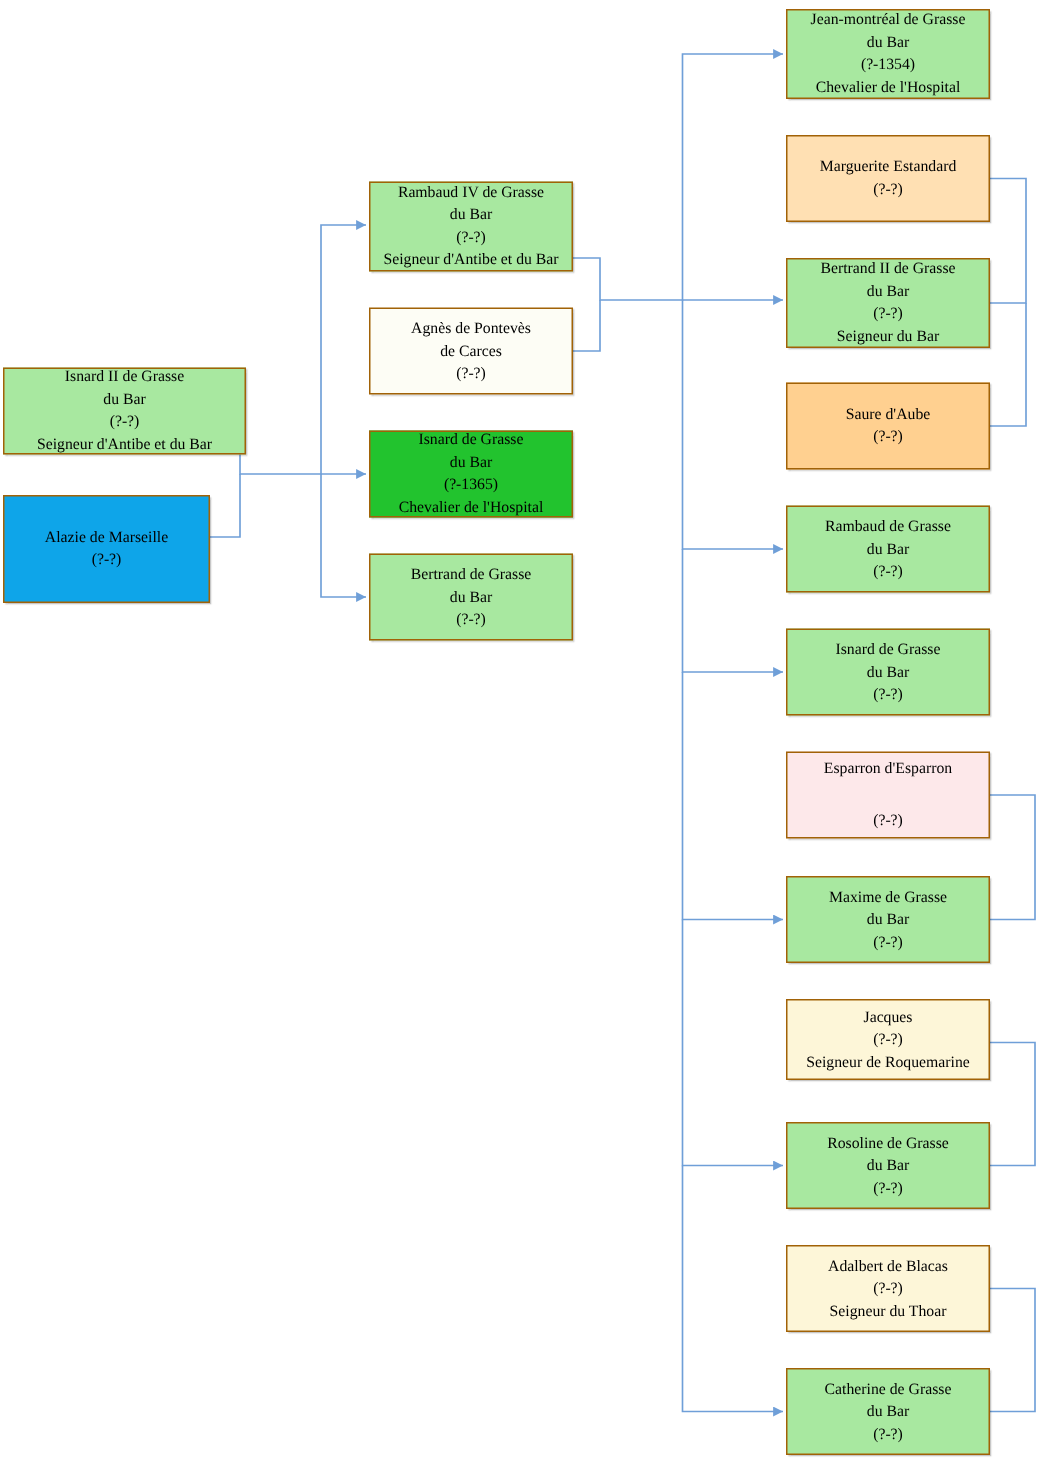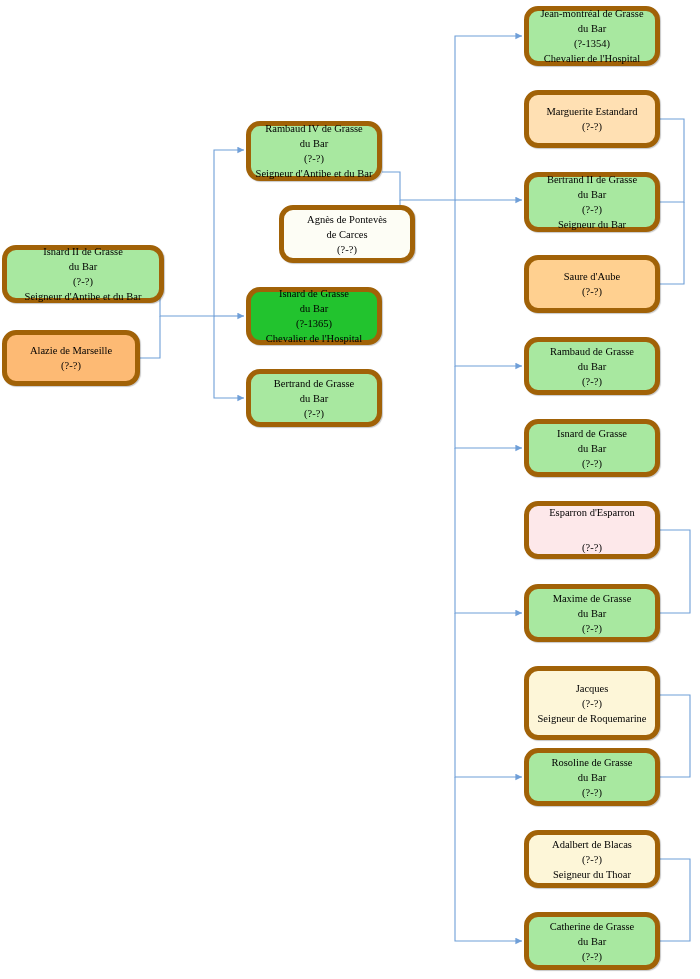--- a/index.html
+++ b/index.html
@@ -23,22 +23,22 @@
   svg.edges {
     position: absolute;
     left: 0; top: 0;
     width: 700px;
     height: 979px;
     pointer-events: none;
   }
   .node {
     position: absolute;
     box-sizing: border-box;
-    border-radius: 14px;
-    border: 5px solid #a16207;
+    border-radius: 0;
+    border: 1px solid #a16207;
     display: flex;
     flex-direction: column;
     align-items: center;
     justify-content: center;
     text-align: center;
     font-size: 10.5px;
     line-height: 15px;
     color: #000000;
     padding: 2px 4px;
     box-shadow: 1px 1px 1px rgba(0,0,0,0.22);
@@ -90,33 +90,33 @@
     </g>
   </svg>
 
   <div class="node" style="left:2px;top:245px;width:162px;height:58px;background:#a8e8a0;">
     <span class="line">Isnard II de Grasse</span>
     <span class="line">du Bar</span>
     <span class="line">(?-?)</span>
     <span class="line">Seigneur d'Antibe et du Bar</span>
   </div>
 
-  <div class="node" style="left:2px;top:330px;width:138px;height:56px;background:#fdba74;">
+  <div class="node" style="left:2px;top:330px;width:138px;height:72px;background:#0ea5e9;">
     <span class="line">Alazie de Marseille</span>
     <span class="line">(?-?)</span>
   </div>
 
   <div class="node" style="left:246px;top:121px;width:136px;height:60px;background:#a8e8a0;">
     <span class="line">Rambaud IV de Grasse</span>
     <span class="line">du Bar</span>
     <span class="line">(?-?)</span>
     <span class="line">Seigneur d'Antibe et du Bar</span>
   </div>
 
-  <div class="node" style="left:246px;top:205px;width:136px;height:58px;background:#fdfdf5;margin-left:33px;">
+  <div class="node" style="left:246px;top:205px;width:136px;height:58px;background:#fdfdf5;">
     <span class="line">Agnès de Pontevès</span>
     <span class="line">de Carces</span>
     <span class="line">(?-?)</span>
   </div>
 
   <div class="node highlight" style="left:246px;top:287px;width:136px;height:58px;background:#22c32e;">
     <span class="line">Isnard de Grasse</span>
     <span class="line">du Bar</span>
     <span class="line">(?-1365)</span>
     <span class="line">Chevalier de l'Hospital</span>
@@ -168,21 +168,21 @@
     <span class="line">Esparron d'Esparron</span>
     <span class="line">(?-?)</span>
   </div>
 
   <div class="node" style="left:524px;top:584px;width:136px;height:58px;background:#a8e8a0;">
     <span class="line">Maxime de Grasse</span>
     <span class="line">du Bar</span>
     <span class="line">(?-?)</span>
   </div>
 
-  <div class="node" style="left:524px;top:666px;width:136px;height:74px;background:#fdf6d8;">
+  <div class="node" style="left:524px;top:666px;width:136px;height:54px;background:#fdf6d8;">
     <span class="line">Jacques</span>
     <span class="line">(?-?)</span>
     <span class="line">Seigneur de Roquemarine</span>
   </div>
 
   <div class="node" style="left:524px;top:748px;width:136px;height:58px;background:#a8e8a0;">
     <span class="line">Rosoline de Grasse</span>
     <span class="line">du Bar</span>
     <span class="line">(?-?)</span>
   </div>

